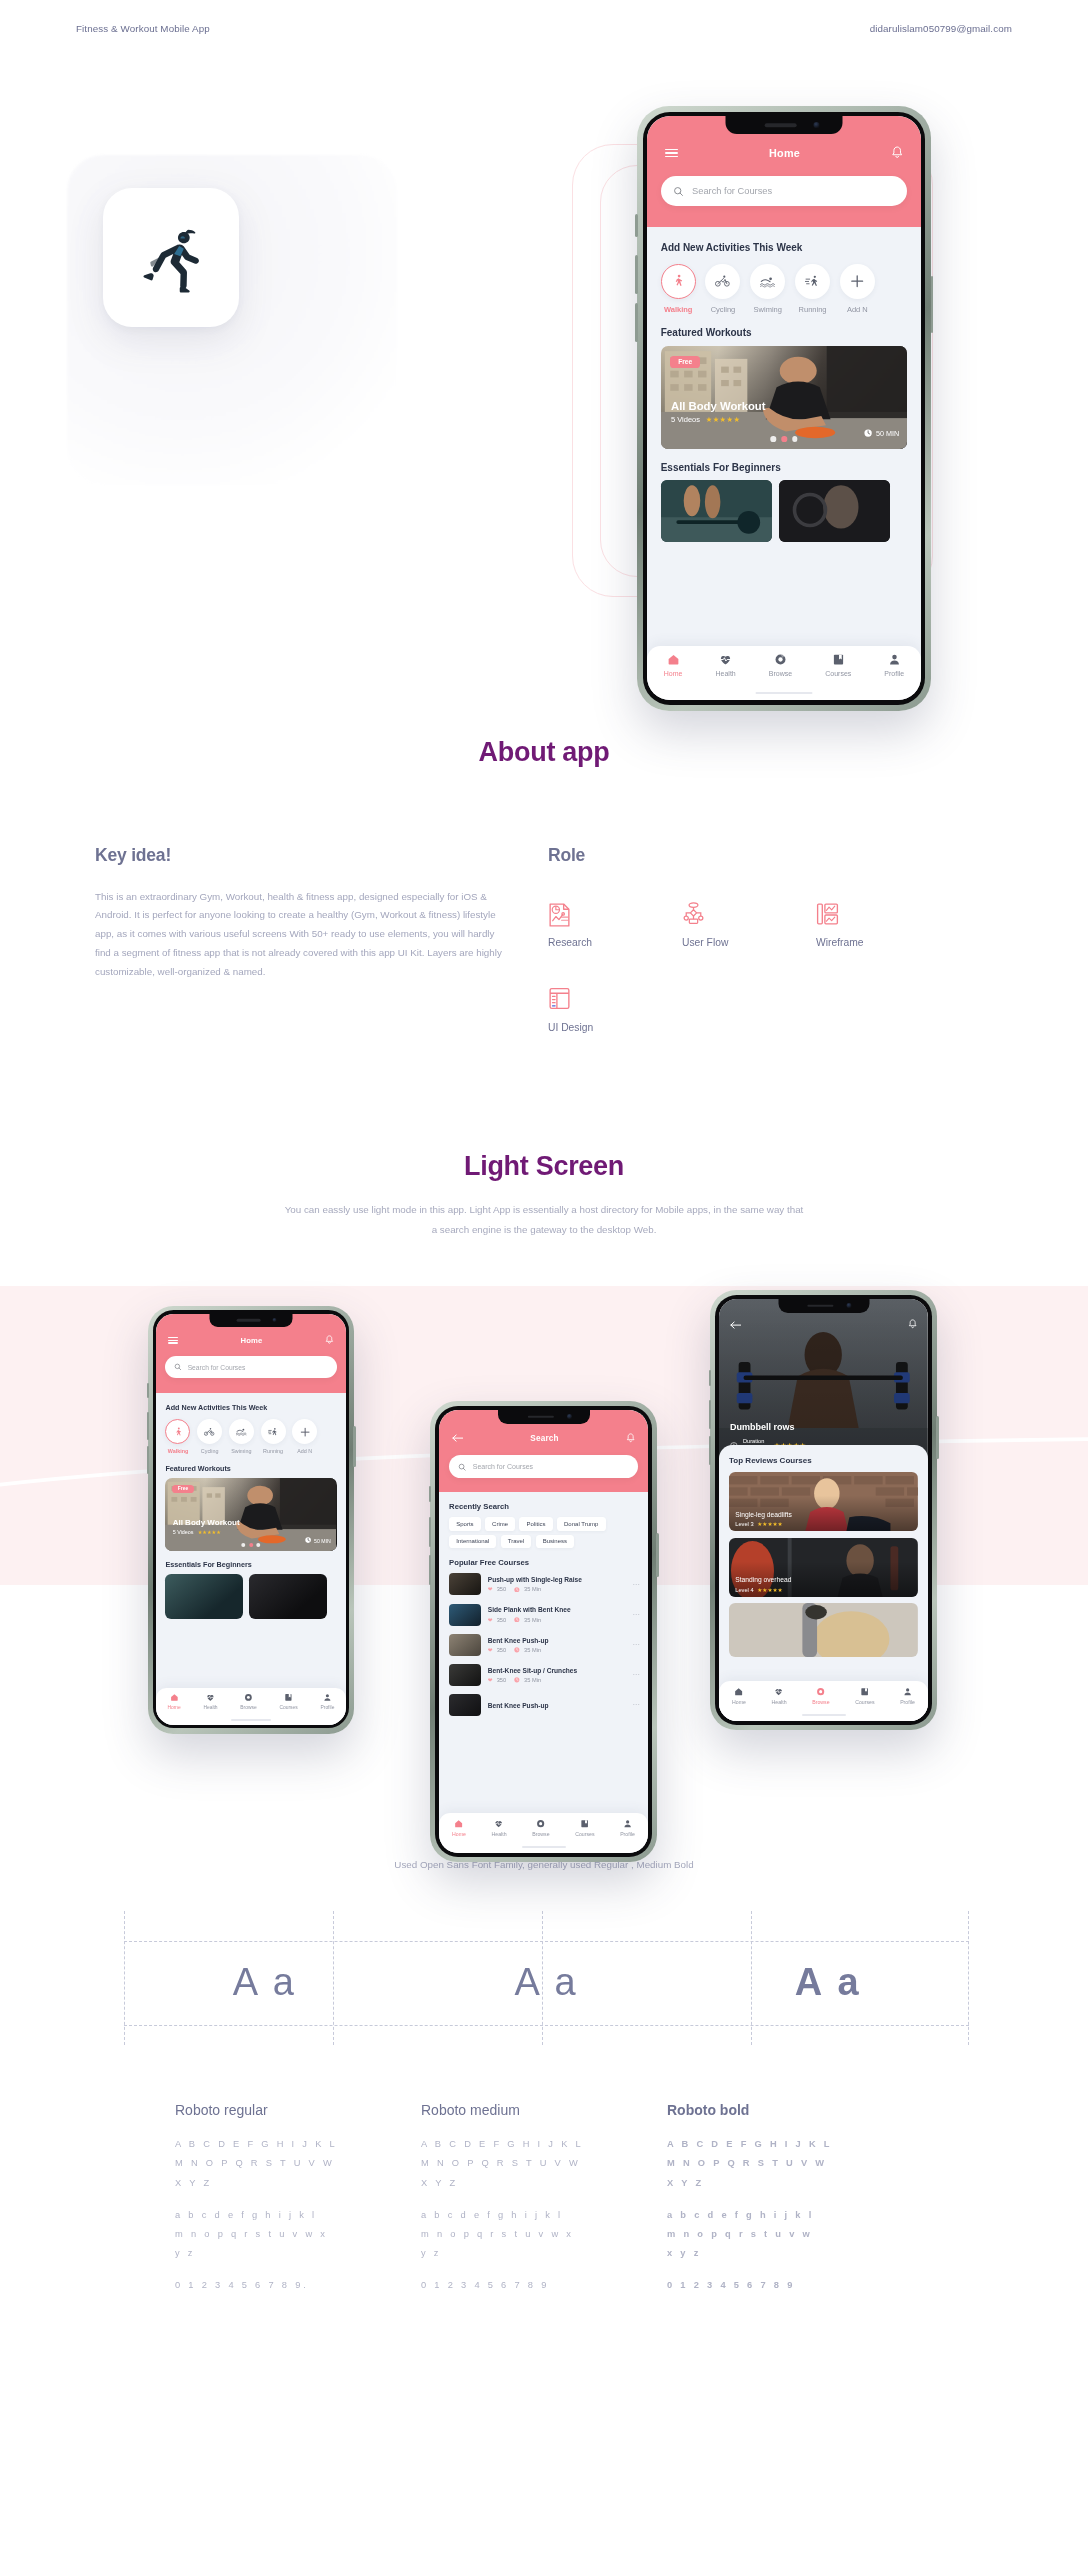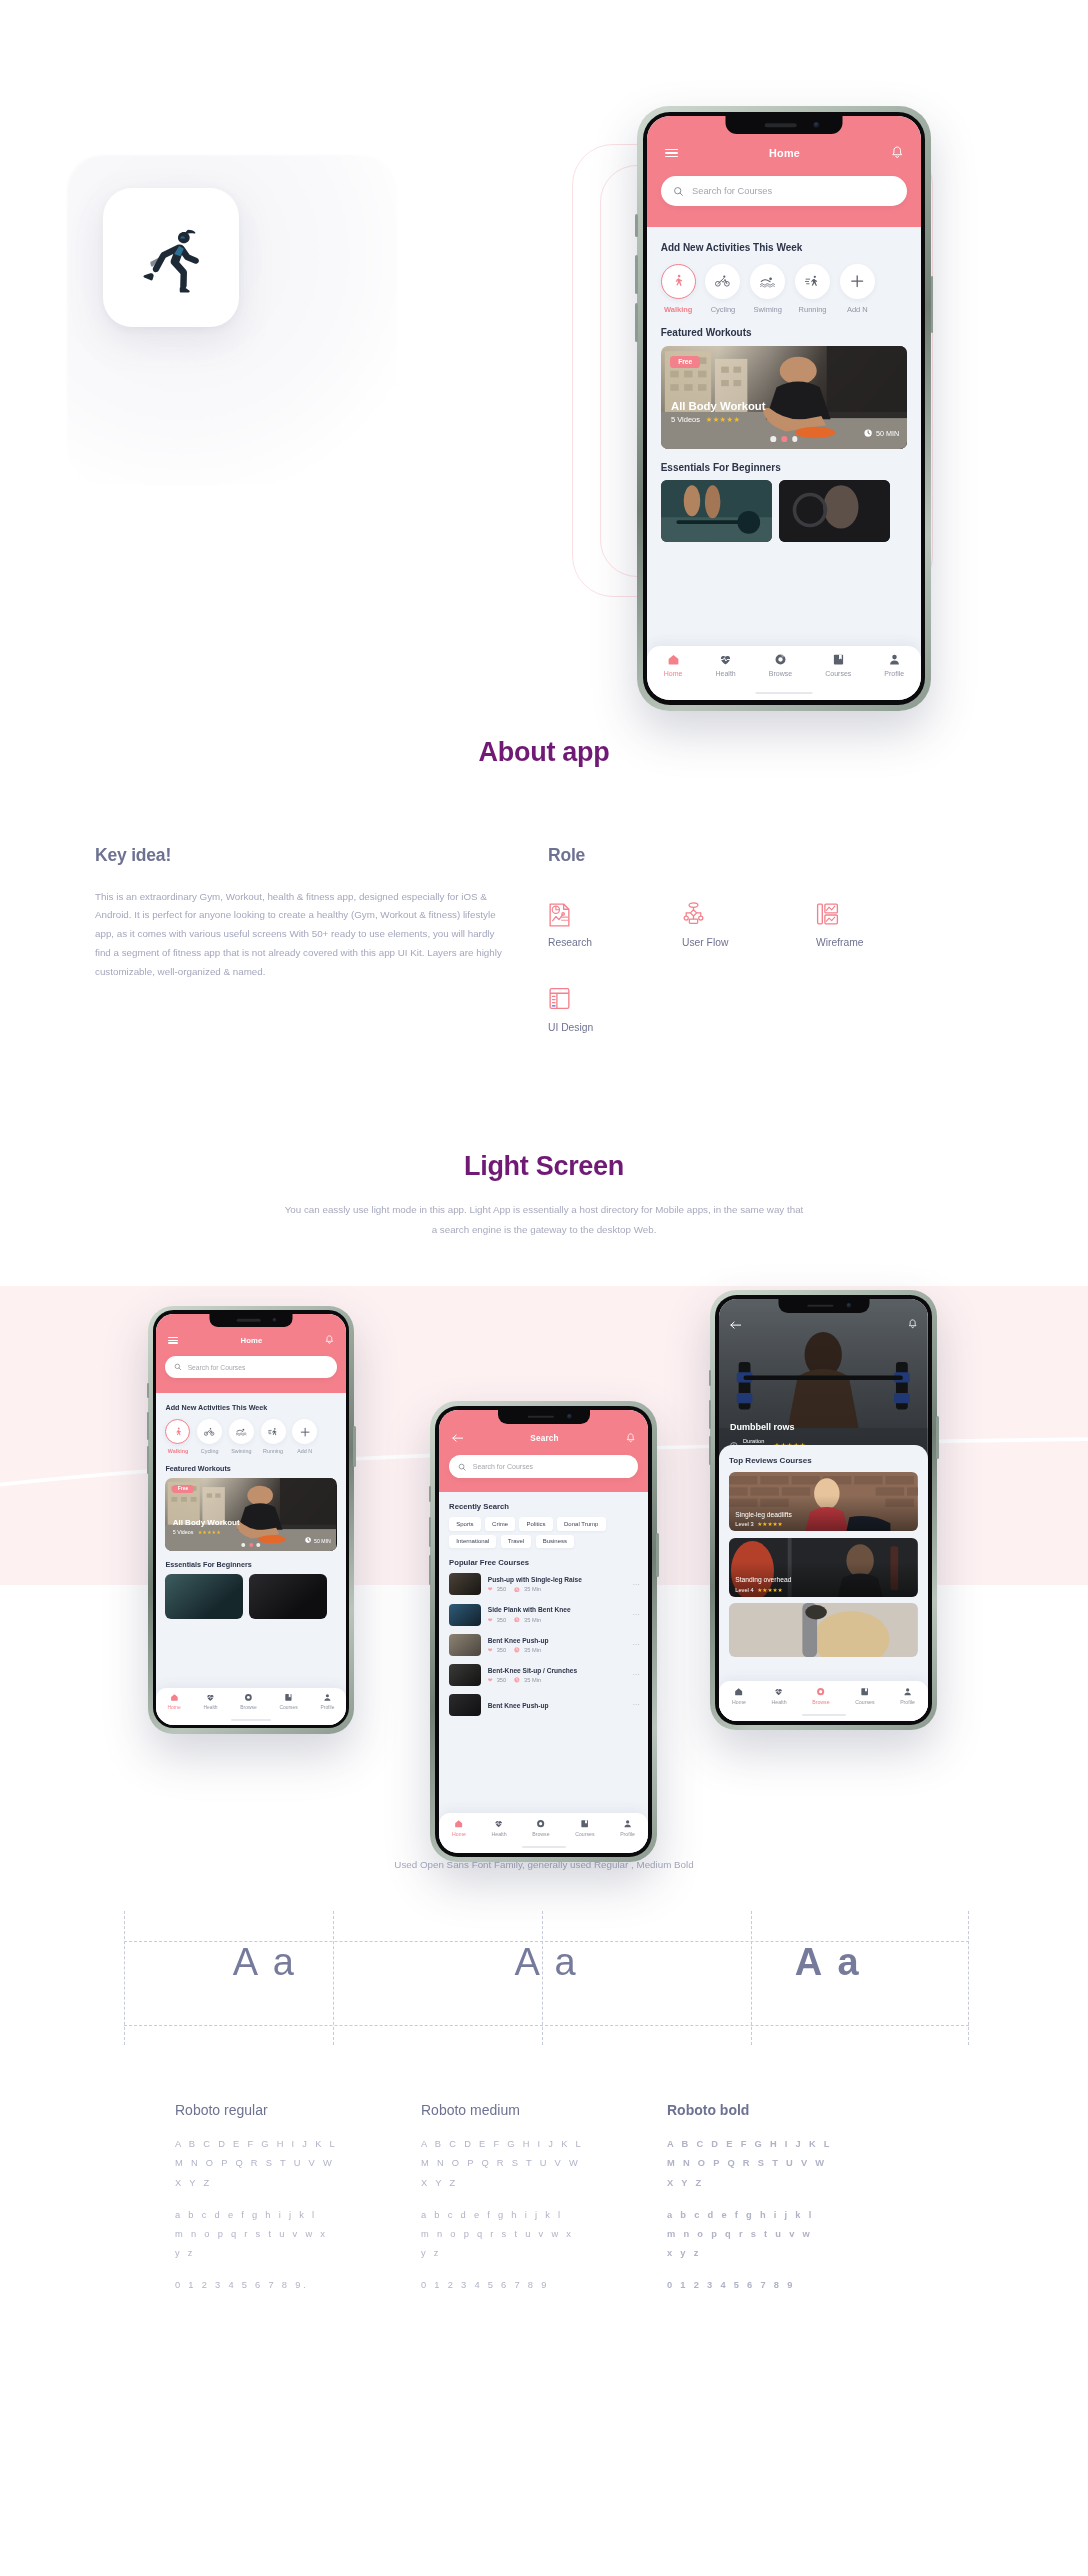--- a/index.html
+++ b/index.html
@@ -151,38 +151,42 @@
 
   
   .light-band{
     position:absolute; left:0; width:1088px; background:#fdf1f2;
     overflow:hidden;
   }
   .band-curve{ position:absolute; }
   .dline-h{ position:absolute; left:124px; width:845px; border-top:1px dashed #c7cada; }
   .dline-v{ position:absolute; top:0; height:100%; border-left:1px dashed #c7cada; }
   .aa-row{ position:relative; display:flex; }
-  .aa-cell{ flex:1; display:flex; justify-content:center; }
+  .aa-cell{ flex:1; display:flex; align-items:center; justify-content:center; }
   .aa{ font-size:38px; color:#767b9c; letter-spacing:3.1px; }
   .aa.medium{ font-weight:500; }
   .aa.bold{ font-weight:bold; }
 
   .spec-row{ display:flex; padding:0 175px; gap:0; }
   .spec{ flex:1; }
   .spec h4{ font-size:14px; color:#6e7292; font-weight:normal; margin-bottom:17.5px; }
   .spec h4.bold{ font-weight:bold; }
   .spec .glyphs{ font-size:9.3px; line-height:2.05; color:#b0b3c6; letter-spacing:2.8px; }
   .spec .glyphs.bold{ font-weight:bold; color:#9d a0b6; }
   .gap{ height:13.4px; }
 </style>
 </head>
 <body>
 
 <div class="page">
 
+  <div class="topbar">
+    <span>Fitness &amp; Workout Mobile App</span>
+    <span>didarulislam050799@gmail.com</span>
+  </div>
 
   <div class="hero">
     <div class="hero-blob"></div>
 
     <div class="app-icon">
       <svg class="runner-svg" viewBox="0 0 100 100">
         <g fill="#1d2a35">
           <path d="M66 17c4.2 0 7.6 3.2 7.6 7.2S70.2 31.4 66 31.4c-4.2 0-7.6-3.2-7.6-7.2S61.8 17 66 17z"></path>
           <path d="M72 14c3 0 6.5 1.2 8.4 2.8 1.2 1 .5 2.3-.9 2.1-3-.5-7-.6-10.4.4-1.6.5-2-.9-.9-2 1-1.1 2.4-3.3 3.8-3.3z"></path>
           <path d="M58.5 33.5c2.8-1.2 5.8-.2 7.4 2l7.6 10.8 9.7 4.2c2.1.9 3 3.3 2 5.4-.9 2-3.3 2.9-5.3 2l-11-4.7c-.8-.4-1.5-.9-2-1.6l-3.4-4.7-3.4 9.4 8.6 9.6c.9 1 1.4 2.3 1.4 3.6l-.4 17.3c-.1 2.4-2 4.2-4.4 4.1-2.3-.1-4.1-2-4-4.3l.4-15.3-11.5-12.4c-1.3-1.4-1.7-3.4-1-5.2l3-8.2-9.8 4.9-9 16.6c-1.1 2-3.6 2.8-5.6 1.7-2-1.1-2.7-3.6-1.6-5.6l9.6-17.8c.5-.9 1.2-1.6 2.1-2.1l20.6-10.2z"></path>

